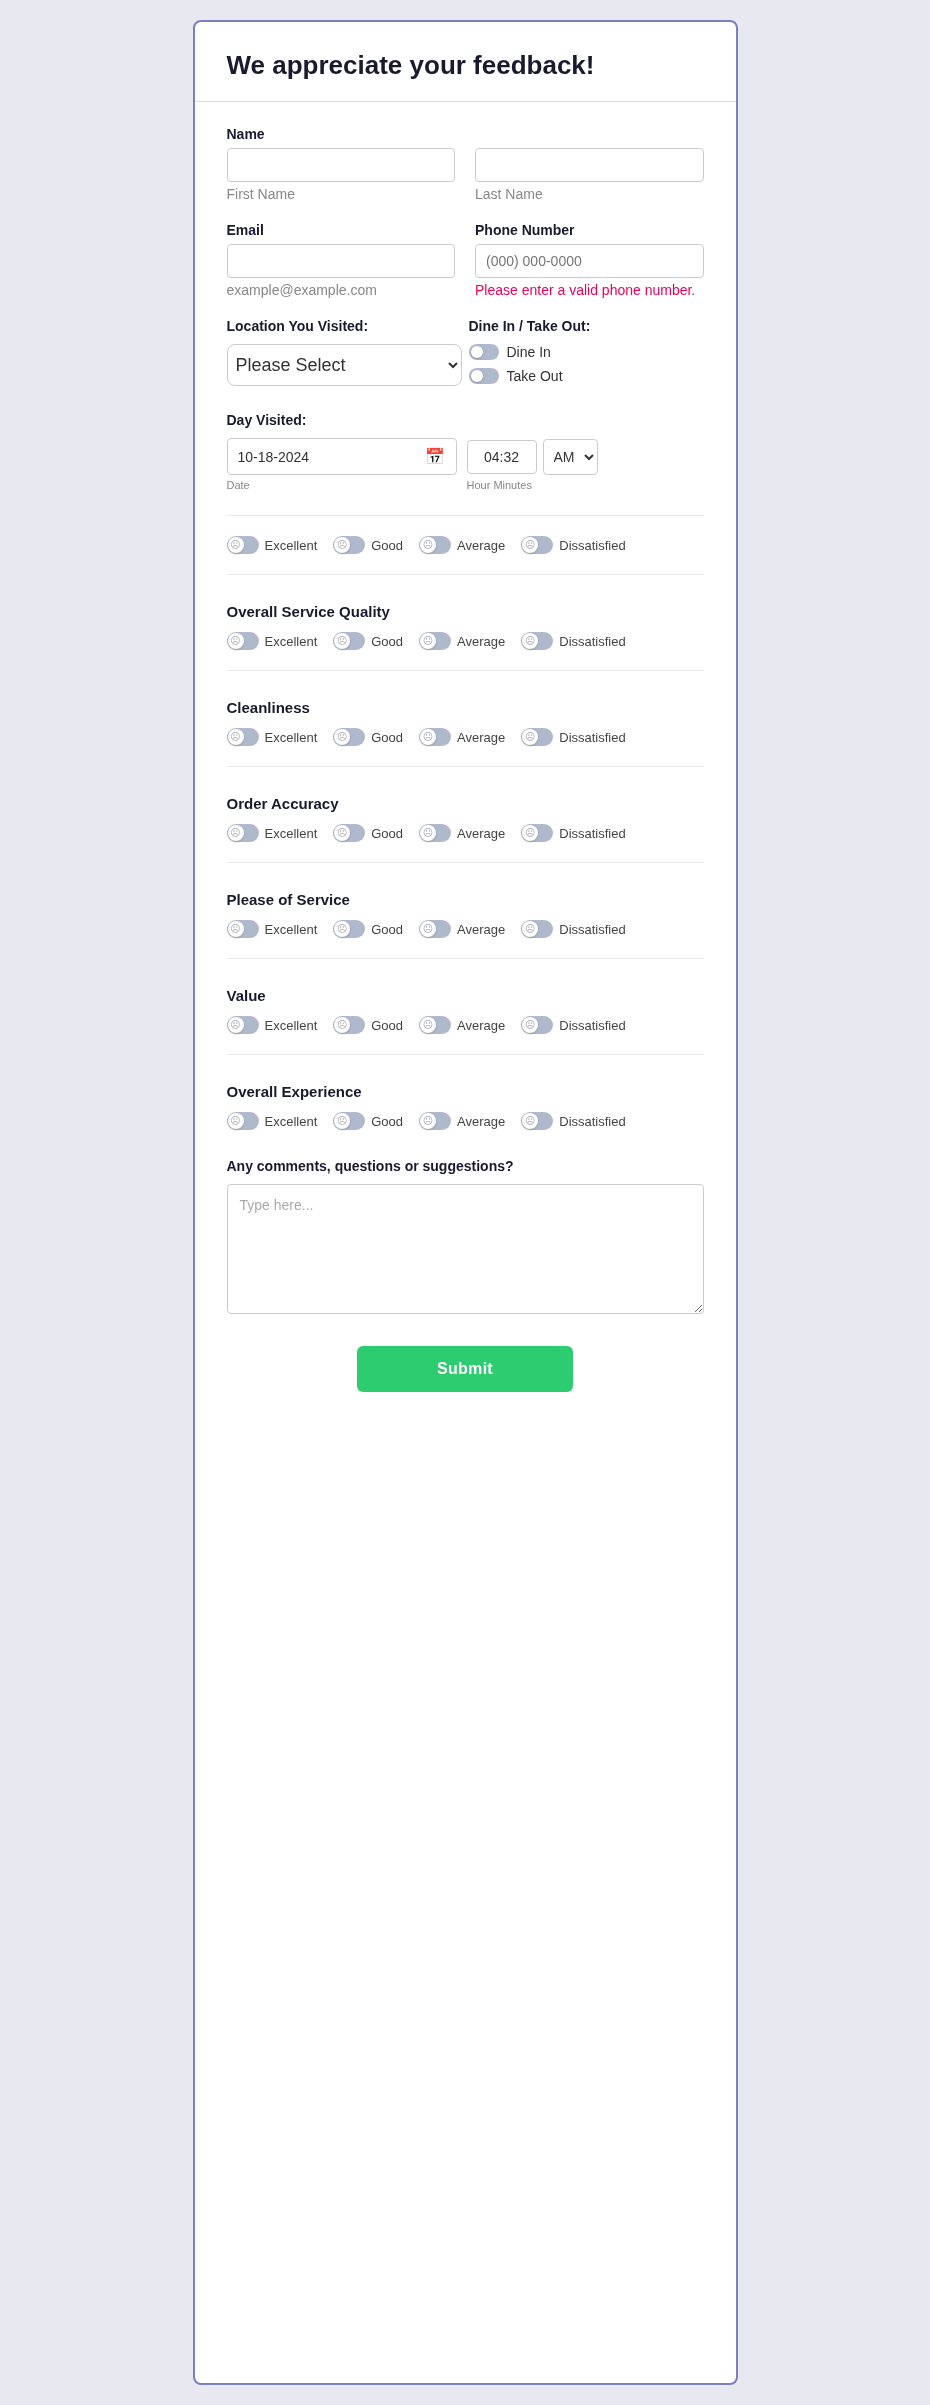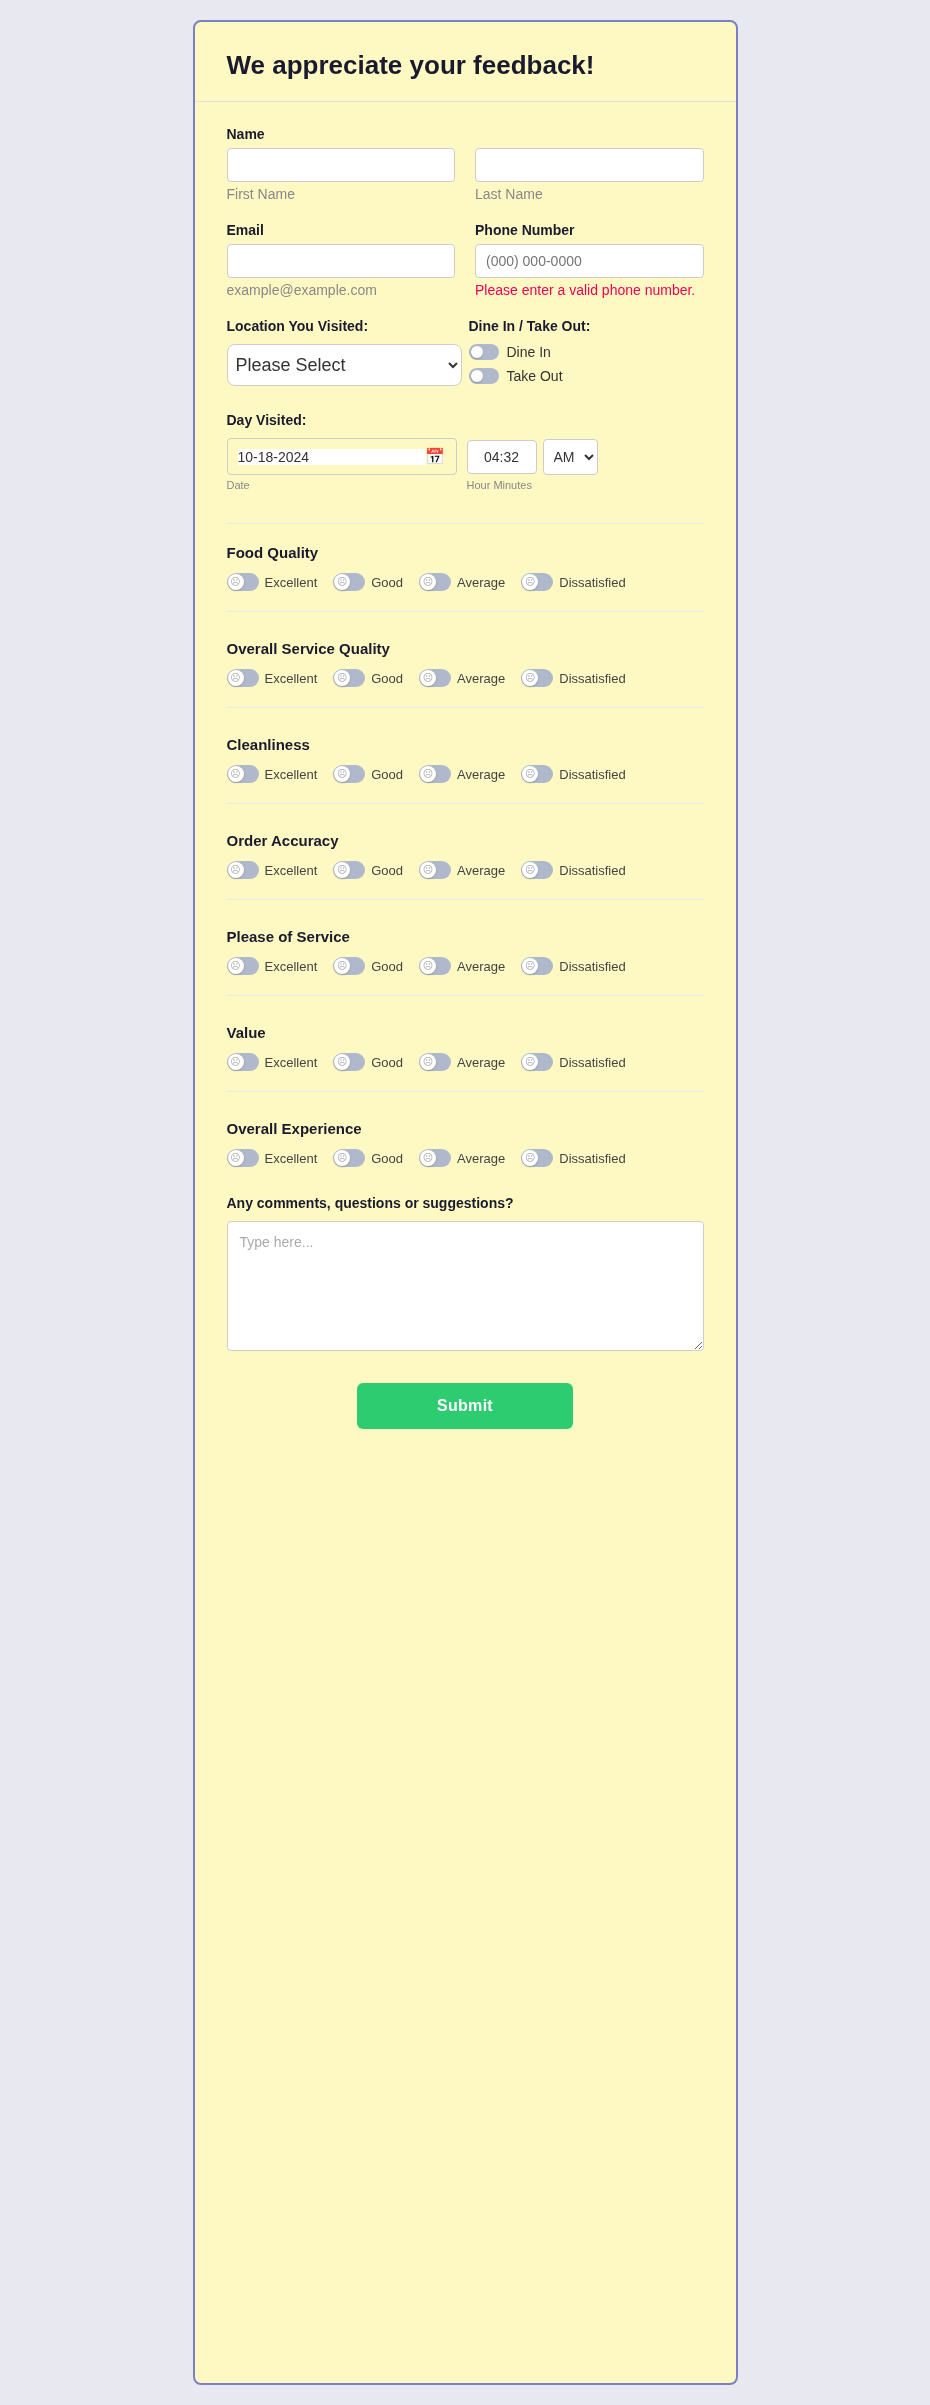--- a/index.html
+++ b/index.html
@@ -6,21 +6,21 @@
     body {
       background: #e8e8f0;
       font-family: -apple-system, BlinkMacSystemFont, 'Segoe UI', Arial, sans-serif;
       display: flex;
       justify-content: center;
       padding: 20px;
       min-height: 2405px;
     }
     .page-wrapper {
       width: 545px;
-      background: #fef9c3;
+      background: #ffffff;
       border: 2px solid #7b7fc4;
       border-radius: 8px;
       overflow: hidden;
     }
     .header {
       padding: 28px 32px 20px;
       border-bottom: 1px solid #e0e0e0;
     }
     .header h1 {
       font-size: 26px;
@@ -118,21 +118,21 @@
       width: 12px;
       height: 12px;
       background: #fff;
       border-radius: 50%;
       position: absolute;
       top: 2px;
       left: 2px;
       box-shadow: 0 1px 2px rgba(0,0,0,0.2);
     }
     .day-visited-row {
-      margin-bottom: 32px;
+      margin-bottom: 24px;
     }
     .day-visited-inputs {
       display: flex;
       gap: 10px;
       align-items: center;
     }
     .date-input-wrap {
       display: flex;
       align-items: center;
       border: 1px solid #ccc;
@@ -372,21 +372,20 @@
       <div class="date-hint-row">
         <span class="date-hint">Date</span>
         <span class="time-hint">Hour Minutes</span>
       </div>
     </div>
 
     <hr class="divider">
 
     <div id="ratings-container">
         <div class="rating-section">
-          <div class="rating-section-label">Food Quality</div>
           <div class="rating-options">
             <div class="rating-option">
               <span class="toggle-icon"></span>
               <span>Excellent</span>
             </div>
             <div class="rating-option">
               <span class="toggle-icon"></span>
               <span>Good</span>
             </div>
             <div class="rating-option">

